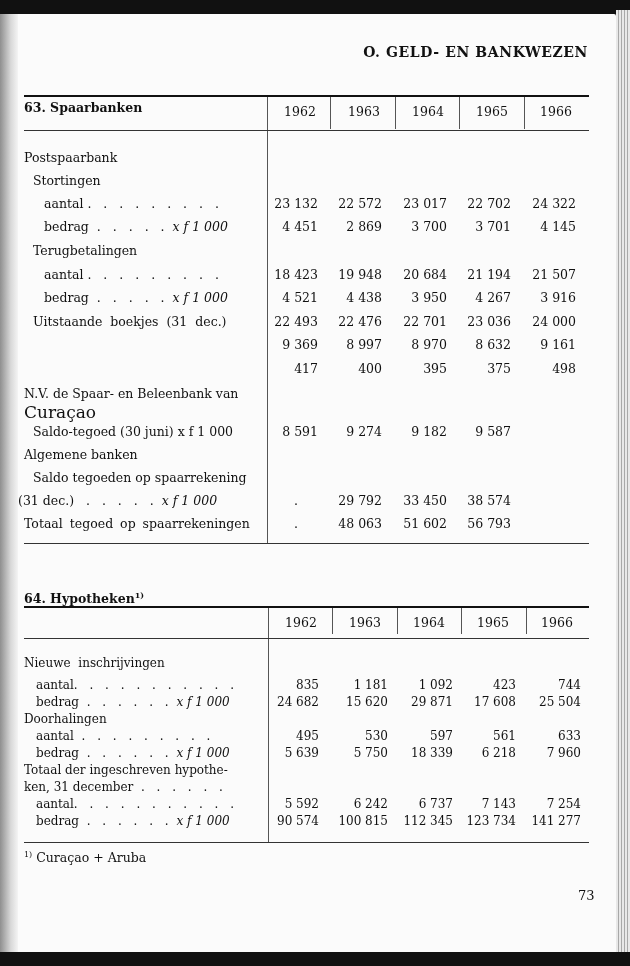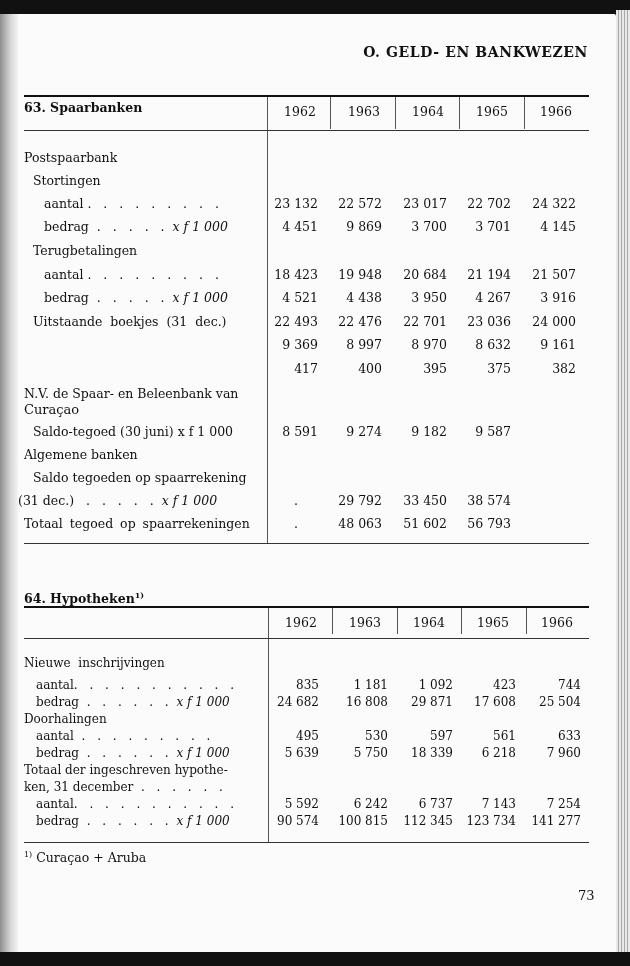--- a/index.html
+++ b/index.html
@@ -91,21 +91,21 @@
     <span class="label" style="left:44px"><span>aantal</span> <span class="lead">. . . . . . . . .</span></span>
     <span class="val" style="left:258px">23 132</span>
     <span class="val" style="left:322px">22 572</span>
     <span class="val" style="left:387px">23 017</span>
     <span class="val" style="left:451px">22 702</span>
     <span class="val" style="left:516px">24 322</span>
   </div>
   <div class="row" style="top:219px">
     <span class="label" style="left:44px"><span>bedrag</span> &nbsp;<span class="lead">. . . . .</span> <i>x f 1 000</i></span>
     <span class="val" style="left:258px">4 451</span>
-    <span class="val" style="left:322px">9 869</span>
+    <span class="val" style="left:322px">2 869</span>
     <span class="val" style="left:387px">3 700</span>
     <span class="val" style="left:451px">3 701</span>
     <span class="val" style="left:516px">4 145</span>
   </div>
   <div class="row" style="top:243px">
     <span class="label" style="left:33px">Terugbetalingen</span>
   </div>
   <div class="row" style="top:267px">
     <span class="label" style="left:44px"><span>aantal</span> <span class="lead">. . . . . . . . .</span></span>
     <span class="val" style="left:258px">18 423</span>
@@ -135,26 +135,26 @@
     <span class="val" style="left:322px">8 997</span>
     <span class="val" style="left:387px">8 970</span>
     <span class="val" style="left:451px">8 632</span>
     <span class="val" style="left:516px">9 161</span>
   </div>
   <div class="row" style="top:361px">
     <span class="val" style="left:258px">417</span>
     <span class="val" style="left:322px">400</span>
     <span class="val" style="left:387px">395</span>
     <span class="val" style="left:451px">375</span>
-    <span class="val" style="left:516px">382</span>
+    <span class="val" style="left:516px">498</span>
   </div>
   <div class="row" style="top:386px">
     <span class="label" style="left:24px">N.V. de Spaar- en Beleenbank van</span>
   </div>
-  <div class="row" style="top:402px; font-size:13px">
+  <div class="row" style="top:402px; font-size:17px">
     <span class="label" style="left:24px">Curaçao</span>
   </div>
   <div class="row" style="top:424px">
     <span class="label" style="left:33px">Saldo-tegoed (30 juni) x f 1 000</span>
     <span class="val" style="left:258px">8 591</span>
     <span class="val" style="left:322px">9 274</span>
     <span class="val" style="left:387px">9 182</span>
     <span class="val" style="left:451px">9 587</span>
     <span class="val" style="left:516px"></span>
   </div>
@@ -210,21 +210,21 @@
     <span class="label" style="left:36px"><span>aantal</span><span class="lead">. . . . . . . . . . .</span></span>
     <span class="val" style="left:259px">835</span>
     <span class="val" style="left:328px">1 181</span>
     <span class="val" style="left:393px">1 092</span>
     <span class="val" style="left:456px">423</span>
     <span class="val" style="left:521px">744</span>
   </div>
   <div class="row" style="top:695px">
     <span class="label" style="left:36px"><span>bedrag</span> &nbsp;<span class="lead">. . . . . .</span> <i>x f 1 000</i></span>
     <span class="val" style="left:259px">24 682</span>
-    <span class="val" style="left:328px">16 808</span>
+    <span class="val" style="left:328px">15 620</span>
     <span class="val" style="left:393px">29 871</span>
     <span class="val" style="left:456px">17 608</span>
     <span class="val" style="left:521px">25 504</span>
   </div>
   <div class="row" style="top:712px">
     <span class="label" style="left:24px">Doorhalingen</span>
   </div>
   <div class="row" style="top:729px">
     <span class="label" style="left:36px"><span>aantal</span> &nbsp;<span class="lead">. . . . . . . . .</span></span>
     <span class="val" style="left:259px">495</span>

